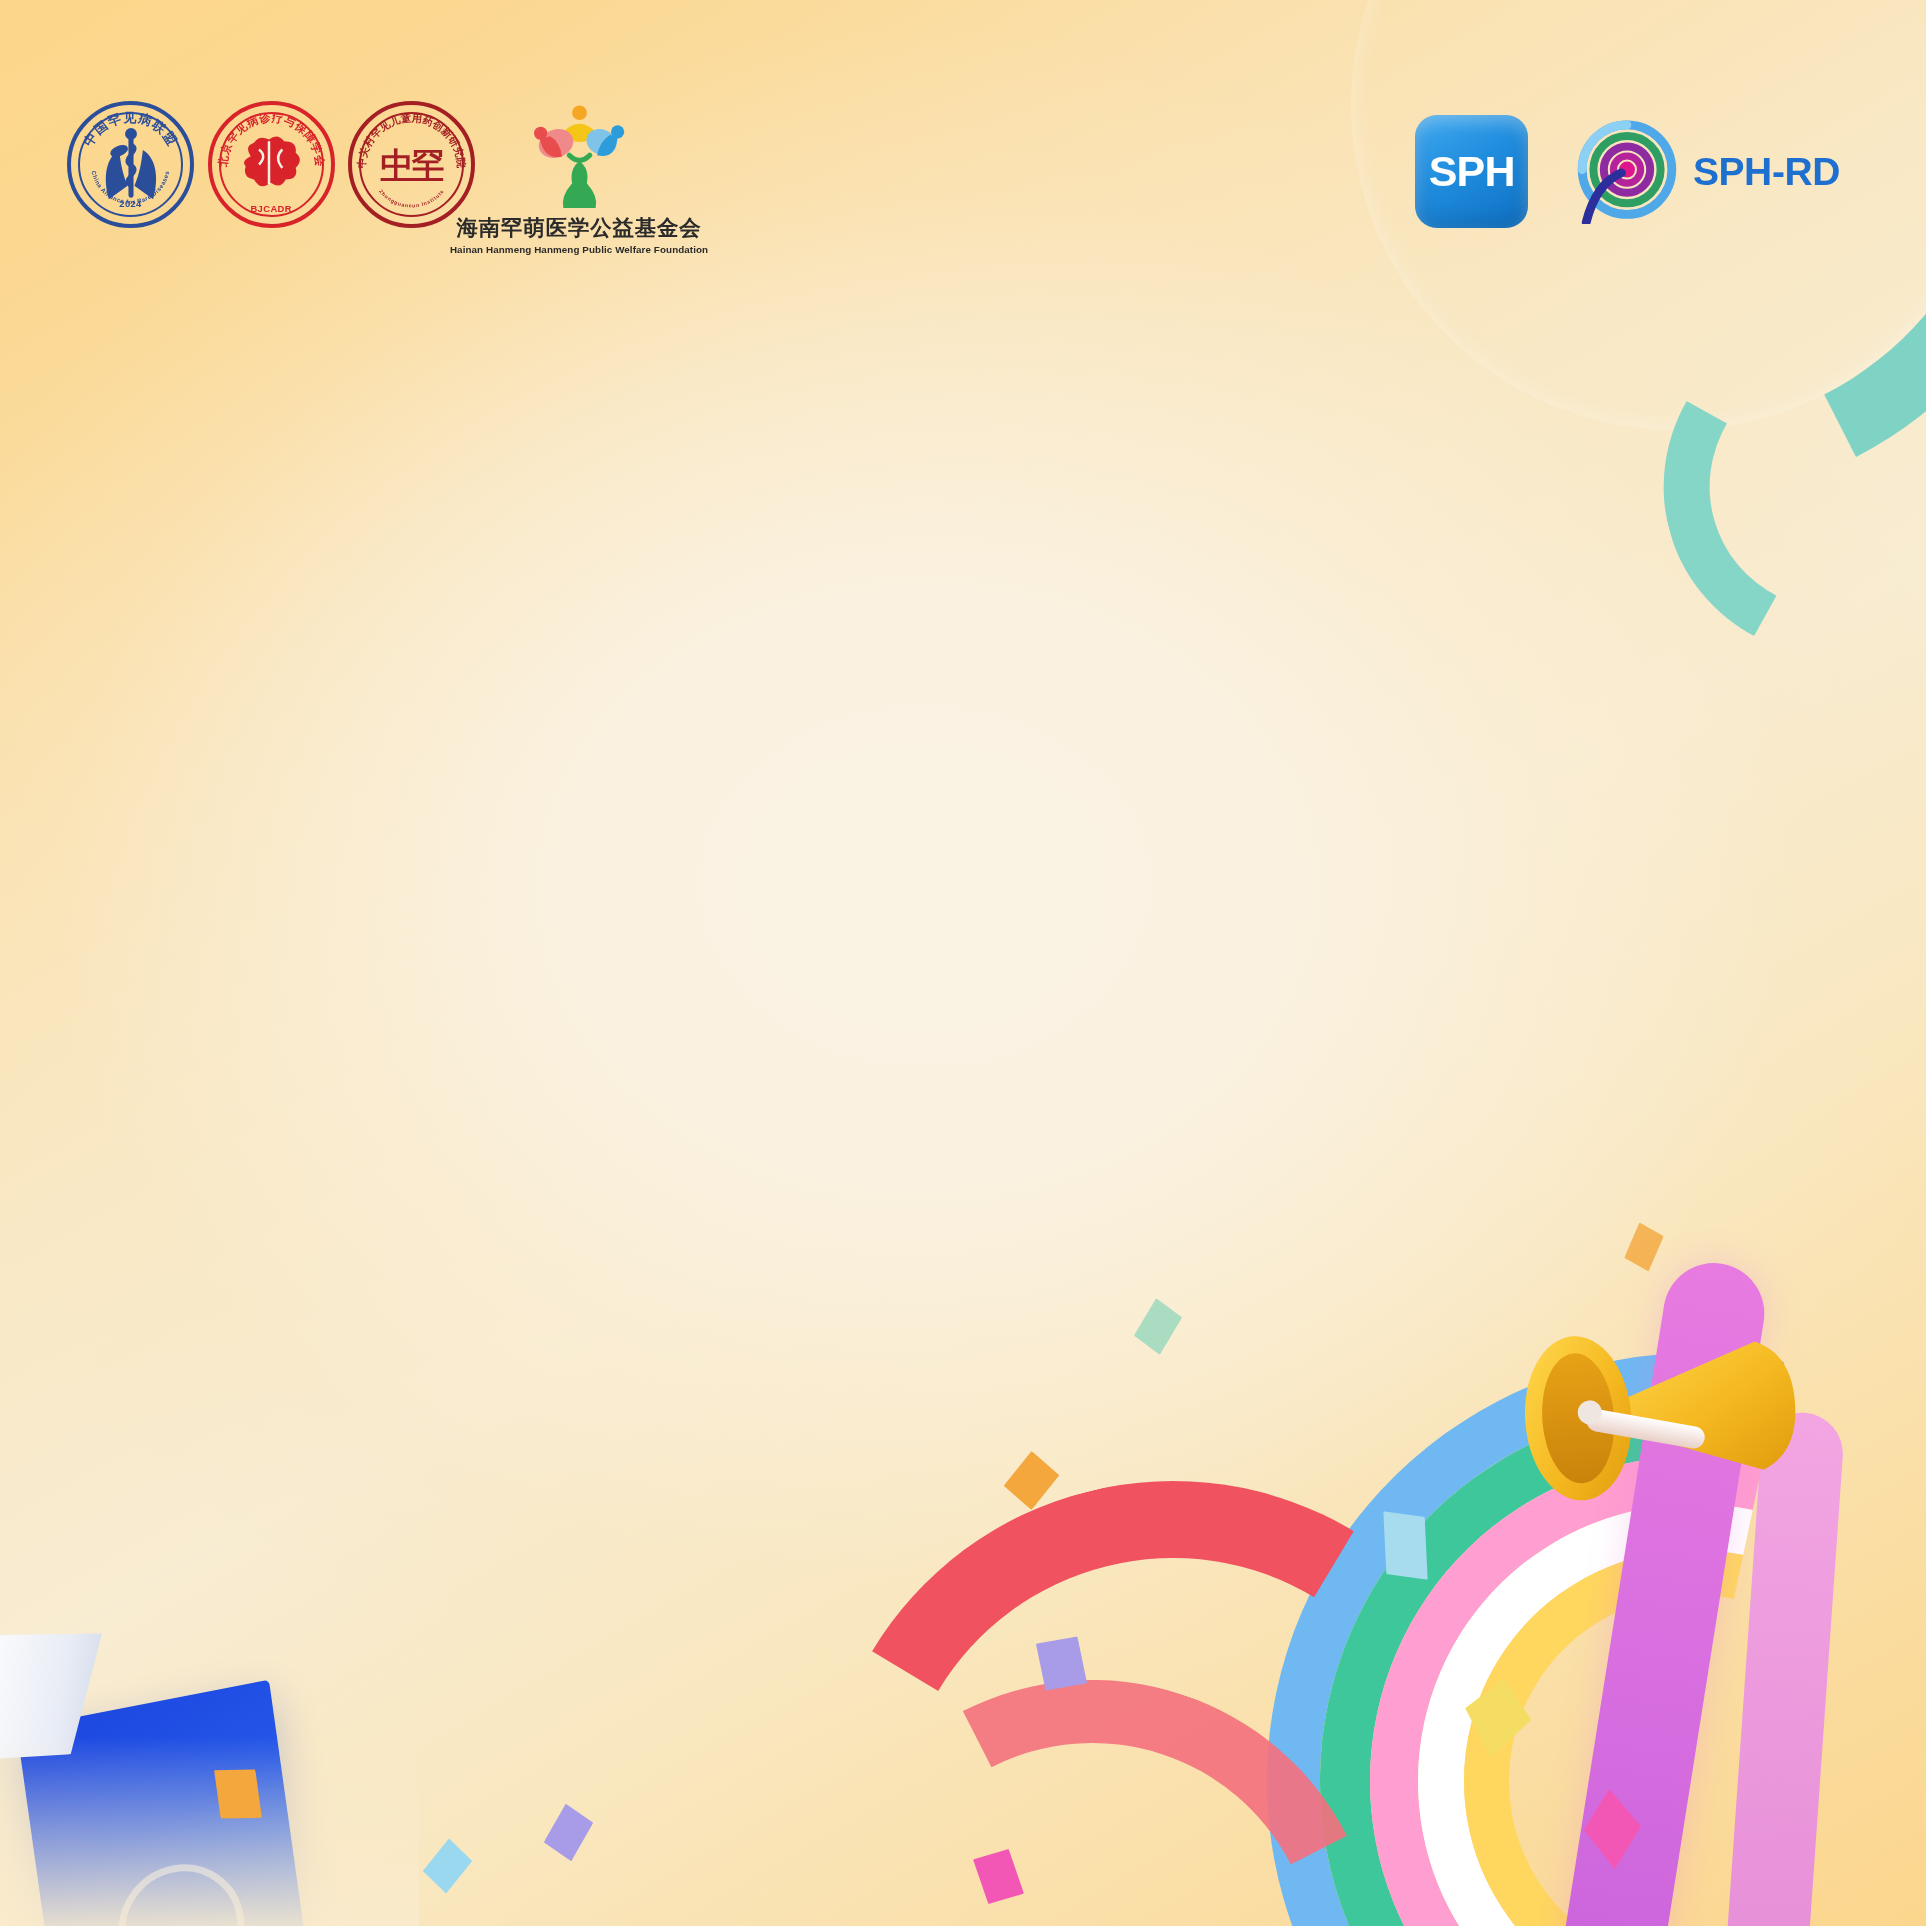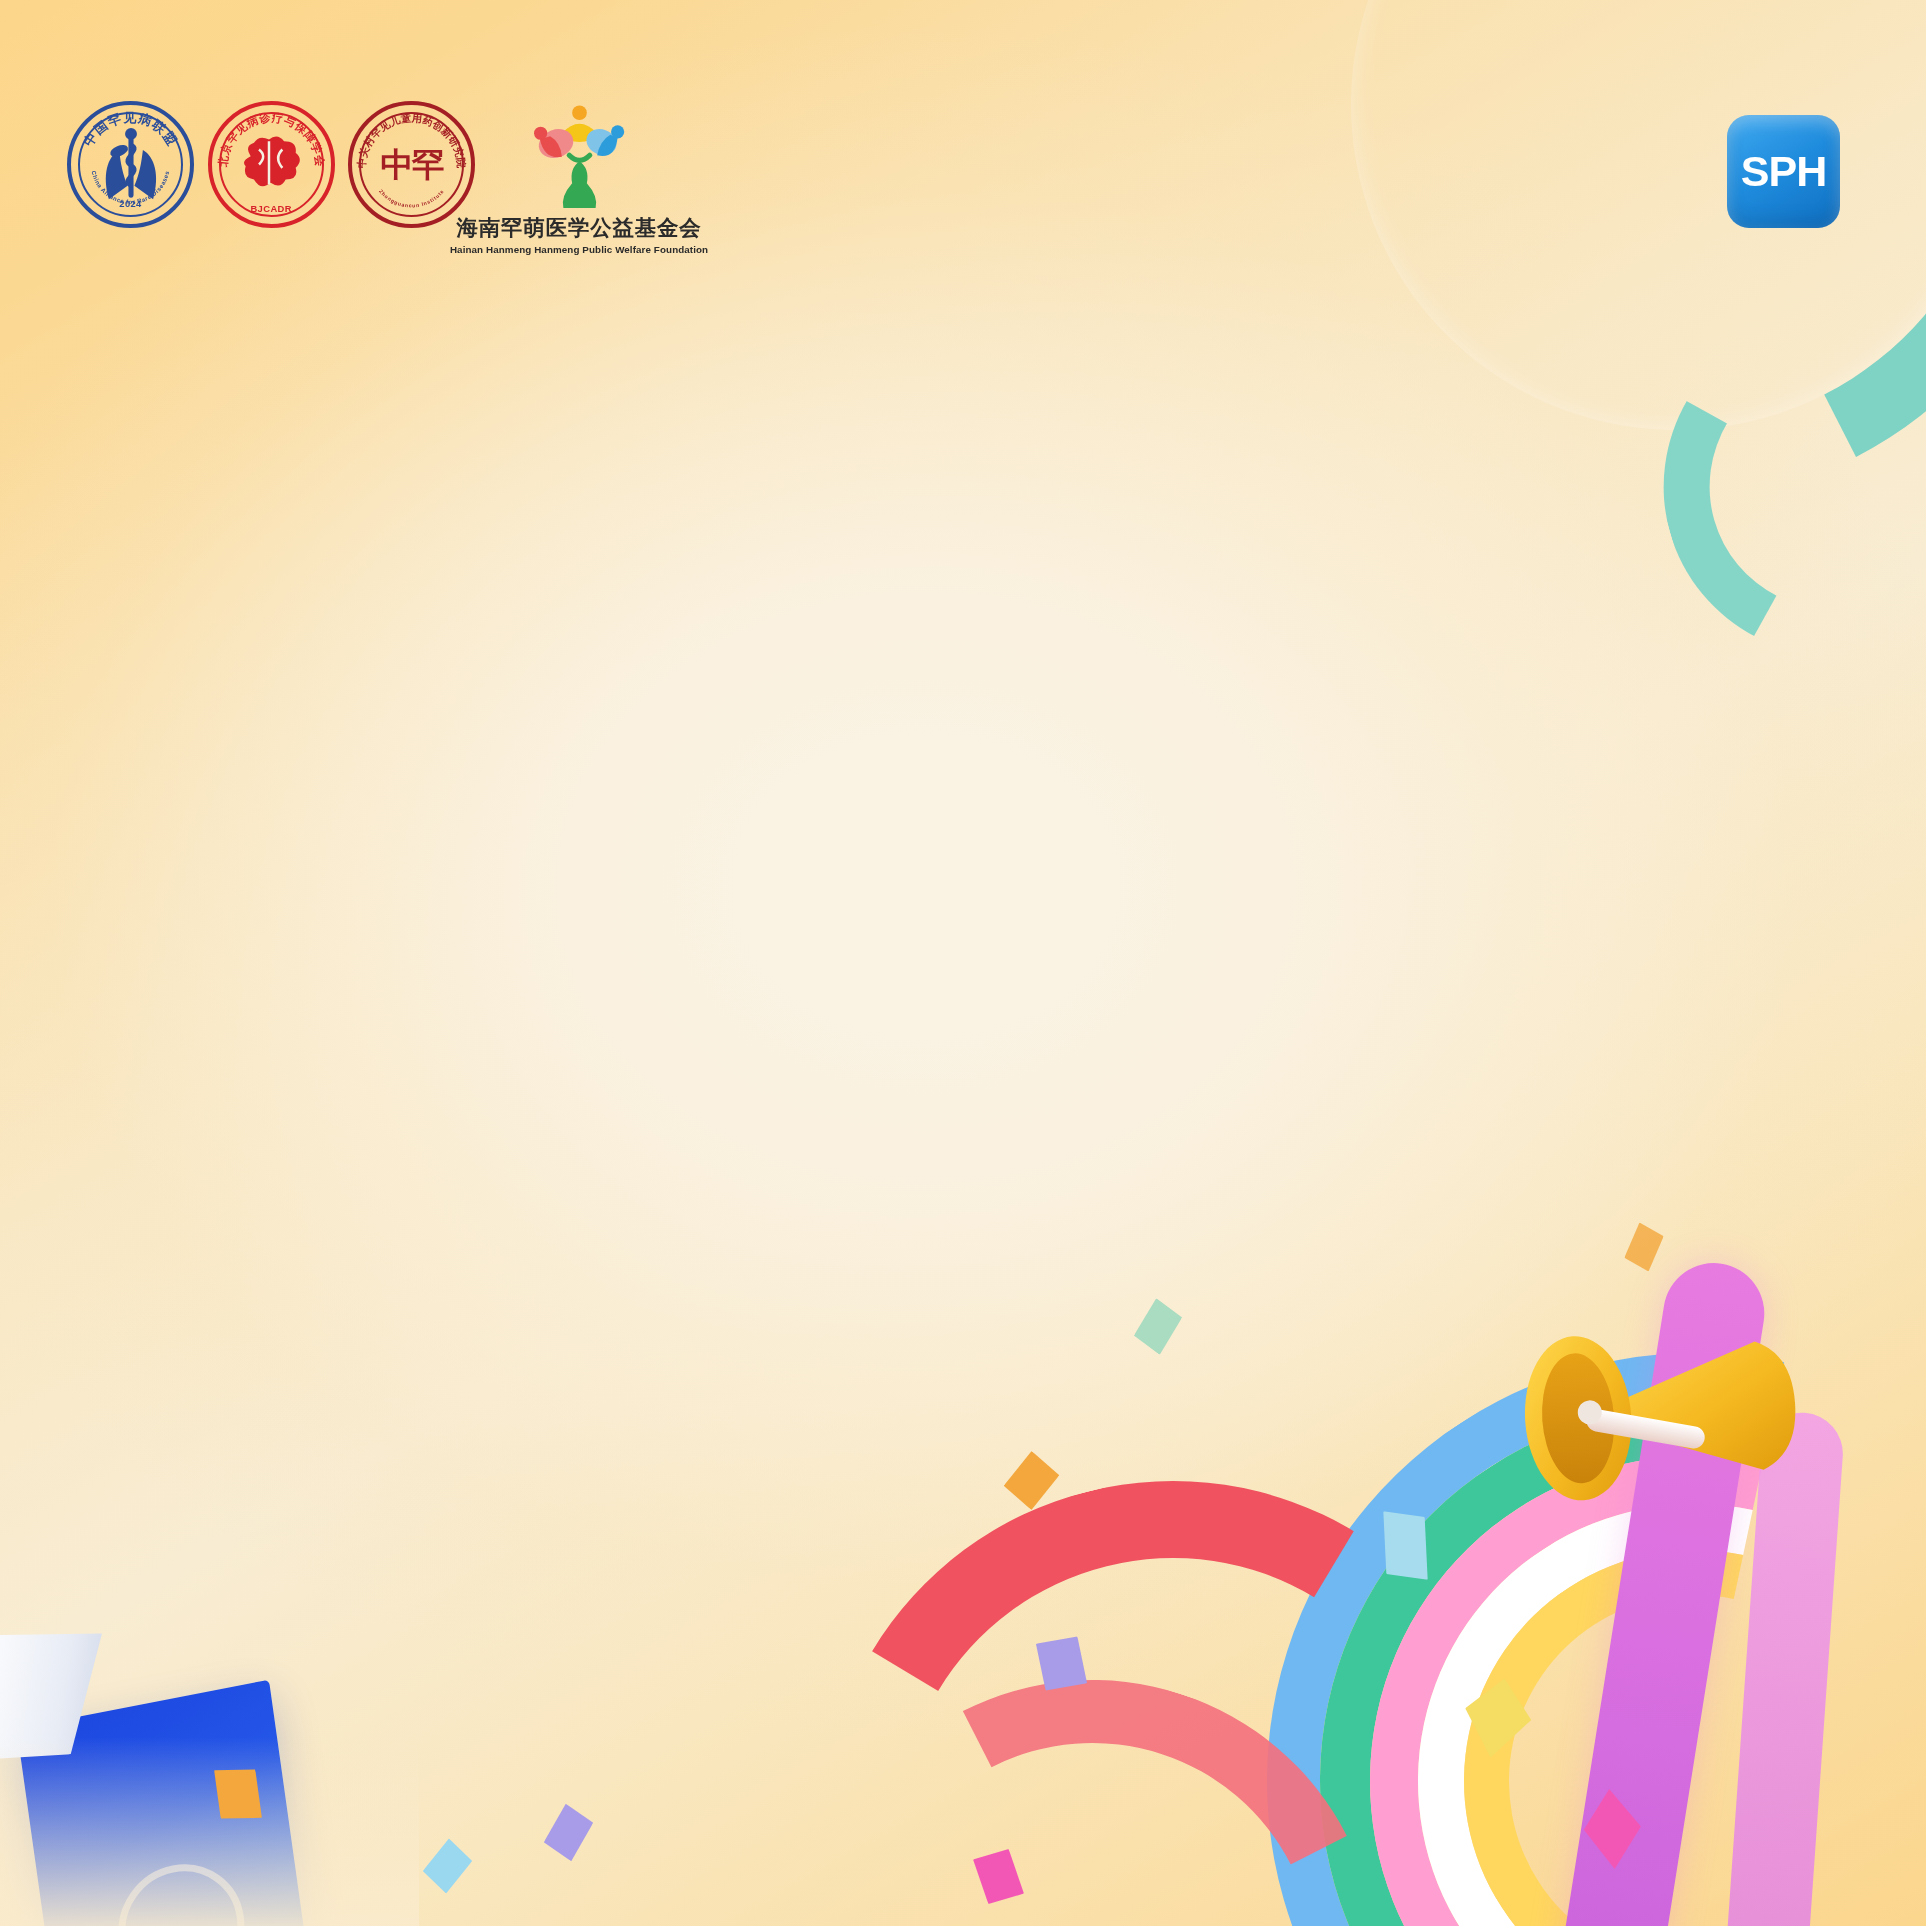--- a/index.html
+++ b/index.html
@@ -338,21 +338,21 @@
               <path id="arcBot3" d="M 26,76 A 48,48 0 0 0 122,76"></path>
           </defs>
         <text font-size="12" font-weight="700" fill="#A41F24" letter-spacing="0.2">
           <textPath href="#arcTop3" startOffset="50%" text-anchor="middle">中关村罕见儿童用药创新研究院</textPath>
         </text>
         <text font-size="6" font-weight="700" fill="#A41F24">
           <textPath href="#arcBot3" startOffset="50%" text-anchor="middle">Zhongguancun Institute</textPath>
         </text>
       </svg>
       <div class="core">
-        <span style="font-size:33px;font-weight:800;color:#A41F24;letter-spacing:-1.7px;line-height:1;font-family:'DejaVu Sans',sans-serif;">中罕</span>
+        <span style="font-size:33px;font-weight:800;color:#A41F24;letter-spacing:-1.7px;line-height:1;font-family:'DejaVu Sans',sans-serif;text-decoration:underline;">中罕</span>
       </div>
     </div>
 
     <div class="hainan-logo">
       <svg viewBox="0 0 140 150" width="103" height="110">
         <circle cx="70" cy="16" r="10" fill="#F5A623"></circle>
         <path d="M46 44 Q70 18 94 44 Q86 56 70 56 Q54 56 46 44 Z" fill="#F5C518"></path>
         <ellipse cx="38" cy="58" rx="24" ry="19" fill="#F08A8A" transform="rotate(-20 38 58)"></ellipse>
         <path d="M16 52 Q22 80 46 76 Q44 56 30 48 Z" fill="#E84C4C"></path>
         <circle cx="17" cy="44" r="9" fill="#E84C4C"></circle>
@@ -369,18 +369,30 @@
   </div>
 
   <div class="logo-bar-right">
 
     <div class="sph-block">
       <div class="sph-badge">
         <span>SPH</span>
       </div>
     </div>
 
+    <div class="rd-block">
+      <svg viewBox="0 0 130 130" width="104" height="104">
+        <circle cx="65" cy="62" r="56" fill="none" stroke="#4FA8E8" stroke-width="11"></circle>
+        <path d="M65 6 A56 56 0 0 0 9 62" fill="none" stroke="#8CD0F5" stroke-width="11" stroke-linecap="round"></path>
+        <circle cx="65" cy="62" r="42" fill="none" stroke="#2E9E63" stroke-width="10"></circle>
+        <circle cx="65" cy="62" r="29" fill="none" stroke="#8E2BA0" stroke-width="10"></circle>
+        <circle cx="65" cy="62" r="17" fill="none" stroke="#B5239C" stroke-width="9"></circle>
+        <circle cx="65" cy="62" r="10" fill="#E0178C"></circle>
+        <path d="M58 66 Q26 80 14 128" fill="none" stroke="#2B2E9B" stroke-width="11" stroke-linecap="round"></path>
+      </svg>
+      <div class="rd-text">SPH-RD</div>
+    </div>
 
   </div>
 
 
 </div>
 
 
 </body></html>

